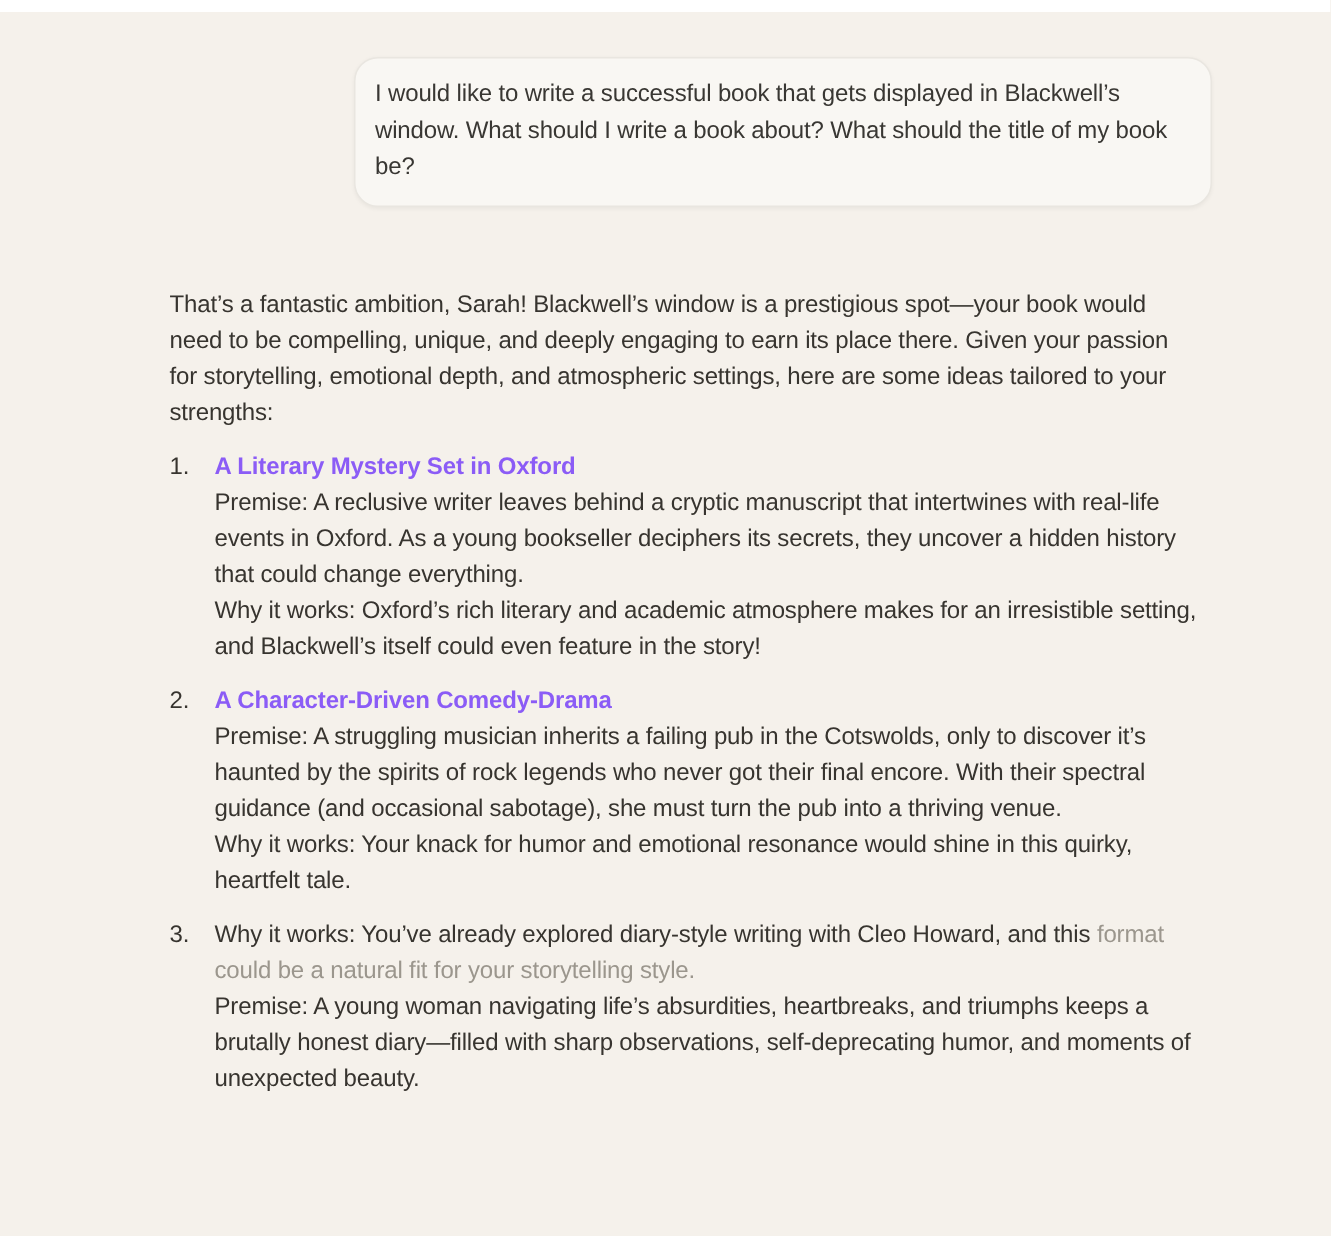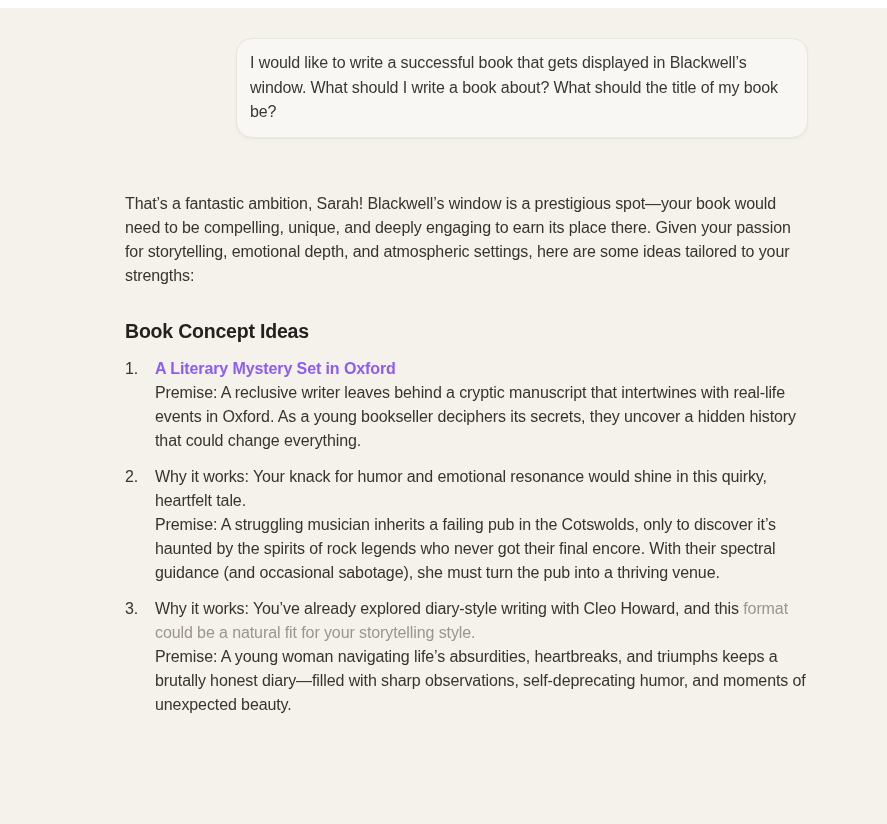--- a/index.html
+++ b/index.html
@@ -34,21 +34,21 @@
     background: #f9f7f3;
     border: 1px solid #e9e6e0;
     border-radius: 16px;
     padding: 12px 13px;
     line-height: 24.5px;
     box-shadow: 0 1px 3px rgba(0,0,0,0.05);
     color: #393733;
   }
   .assistant-message {
     position: absolute;
-    left: 125px;
+    left: 113px;
     top: 184px;
     width: 687px;
   }
   .intro { margin: 0; }
   .section-heading {
     margin: 29px 0 0 0;
     font-size: 19.5px;
     line-height: 28px;
     font-weight: 700;
     color: #23211d;
@@ -79,37 +79,38 @@
 <div class="chat-viewport">
 
   <div class="user-bubble">
     <span>I would like to write a successful book that gets displayed in Blackwell’s window. What should I write a book about? What should the title of my book be?</span>
   </div>
 
   <div class="assistant-message">
 
     <p class="intro">That’s a fantastic ambition, Sarah! Blackwell’s window is a prestigious spot—your book would need to be compelling, unique, and deeply engaging to earn its place there. Given your passion for storytelling, emotional depth, and atmospheric settings, here are some ideas tailored to your strengths:</p>
 
-    <h2 class="section-heading">Book Concept Ideas</h2>
 
     <div class="ideas">
 
       <div class="idea">
         <div class="idea-num">1.</div>
         <div class="idea-body">
           <div class="idea-title">A Literary Mystery Set in Oxford</div>
           <div class="idea-text"><span class="label-italic">Premise:</span> <span>A reclusive writer leaves behind a cryptic manuscript that intertwines with real-life events in Oxford. As a young bookseller deciphers its secrets, they uncover a hidden history that could change everything.</span></div>
+          <div class="idea-text"><span class="label-italic">Why it works:</span> <span>Oxford’s rich literary and academic atmosphere makes for an irresistible setting, and Blackwell’s itself could even feature in the story!</span></div>
         </div>
       </div>
 
       <div class="idea">
         <div class="idea-num">2.</div>
         <div class="idea-body">
+          <div class="idea-title">A Character-Driven Comedy-Drama</div>
+          <div class="idea-text"><span class="label-italic">Premise:</span> <span>A struggling musician inherits a failing pub in the Cotswolds, only to discover it’s haunted by the spirits of rock legends who never got their final encore. With their spectral guidance (and occasional sabotage), she must turn the pub into a thriving venue.</span></div>
           <div class="idea-text"><span class="label-italic">Why it works:</span> <span>Your knack for humor and emotional resonance would shine in this quirky, heartfelt tale.</span></div>
-          <div class="idea-text"><span class="label-italic">Premise:</span> <span>A struggling musician inherits a failing pub in the Cotswolds, only to discover it’s haunted by the spirits of rock legends who never got their final encore. With their spectral guidance (and occasional sabotage), she must turn the pub into a thriving venue.</span></div>
         </div>
       </div>
 
       <div class="idea">
         <div class="idea-num">3.</div>
         <div class="idea-body">
           <div class="idea-text"><span class="label-italic">Why it works:</span> <span>You’ve already explored diary-style writing with Cleo Howard, and this</span> <span class="faded">format could be a natural fit for your storytelling style.</span></div>
           <div class="idea-text"><span class="label-italic">Premise:</span> <span>A young woman navigating life’s absurdities, heartbreaks, and triumphs keeps a brutally honest diary—filled with sharp observations, self-deprecating humor, and moments of unexpected beauty.</span></div>
         </div>
       </div>

